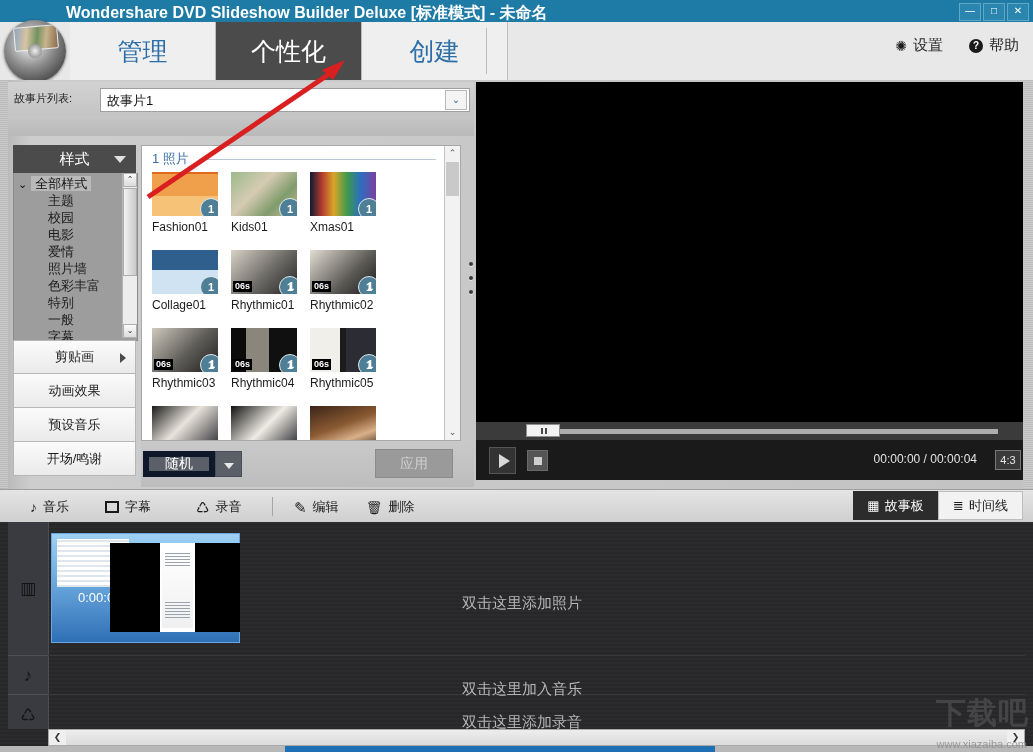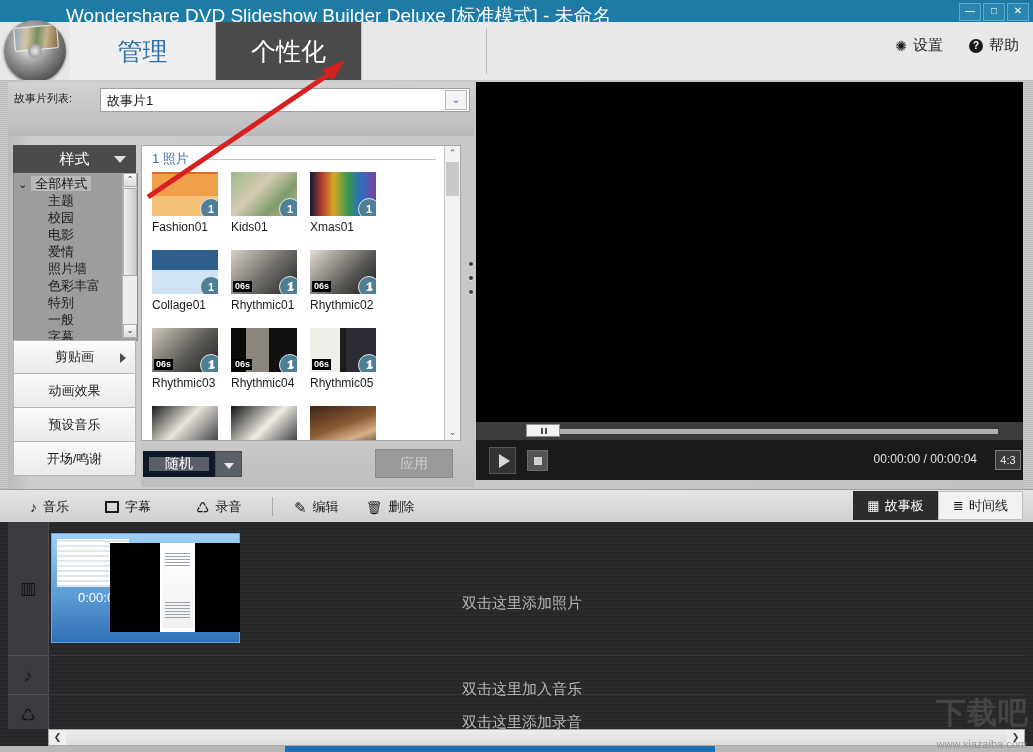--- a/index.html
+++ b/index.html
@@ -4,21 +4,21 @@
 <style>
   html,body{margin:0;padding:0;background:#1b1b1b;}
   body{width:1033px;height:752px;overflow:hidden;
        font-family:"Liberation Sans","DejaVu Sans",sans-serif;
        -webkit-font-smoothing:none;}
   #app{position:relative;width:1033px;height:752px;overflow:hidden;background:#c8c8c8;}
 
   
   .titlebar{position:absolute;left:0;top:0;width:1033px;height:22px;
             background:#1e7ba6;}
-  .title-text{position:absolute;left:66px;top:3px;font-size:19px;font-weight:normal;
+  .title-text{position:absolute;left:66px;top:3px;font-size:16px;font-weight:bold;
               color:#ffffff;letter-spacing:0px;white-space:nowrap;}
   .winbtns{position:absolute;right:4px;top:3px;display:flex;gap:2px;}
   .winbtn{width:20px;height:16px;background:#2a86ae;border:1px solid #5fa9c6;
           color:#fff;font-size:10px;line-height:14px;text-align:center;cursor:pointer;}
 
   
   .tabbar{position:absolute;left:0;top:22px;width:1033px;height:58px;
           background:#e8e8e8;border-bottom:1px solid #9a9a9a;}
   .logo{position:absolute;left:4px;top:-2px;width:62px;height:62px;border-radius:50%;
         background:radial-gradient(circle at 42% 38%, #f3f3f3 0%, #cfcfcf 18%, #8a8a8a 46%, #4a4a4a 78%, #2a2a2a 100%);
@@ -242,20 +242,21 @@
 
   <div class="tabbar">
     <div class="logo">
       <div class="disc"></div>
         <div class="ph"></div>
         <div class="hub"></div>
     </div>
     <div class="tabs">
       <div class="tab">管理</div>
       <div class="tab active">个性化</div>
+      <div class="tab">创建</div>
     </div>
     <div class="tab-sep"></div>
     <div class="tr-actions">
       <div class="tr-item">
         <span class="ic">✺</span>
         <span>设置</span>
       </div>
       <div class="tr-item">
         <span class="ic" style="width:14px;height:14px;border-radius:50%;background:#1a1a1a;color:#fff;font-size:10px;text-align:center;line-height:14px;font-weight:bold;">?</span>
         <span>帮助</span>

